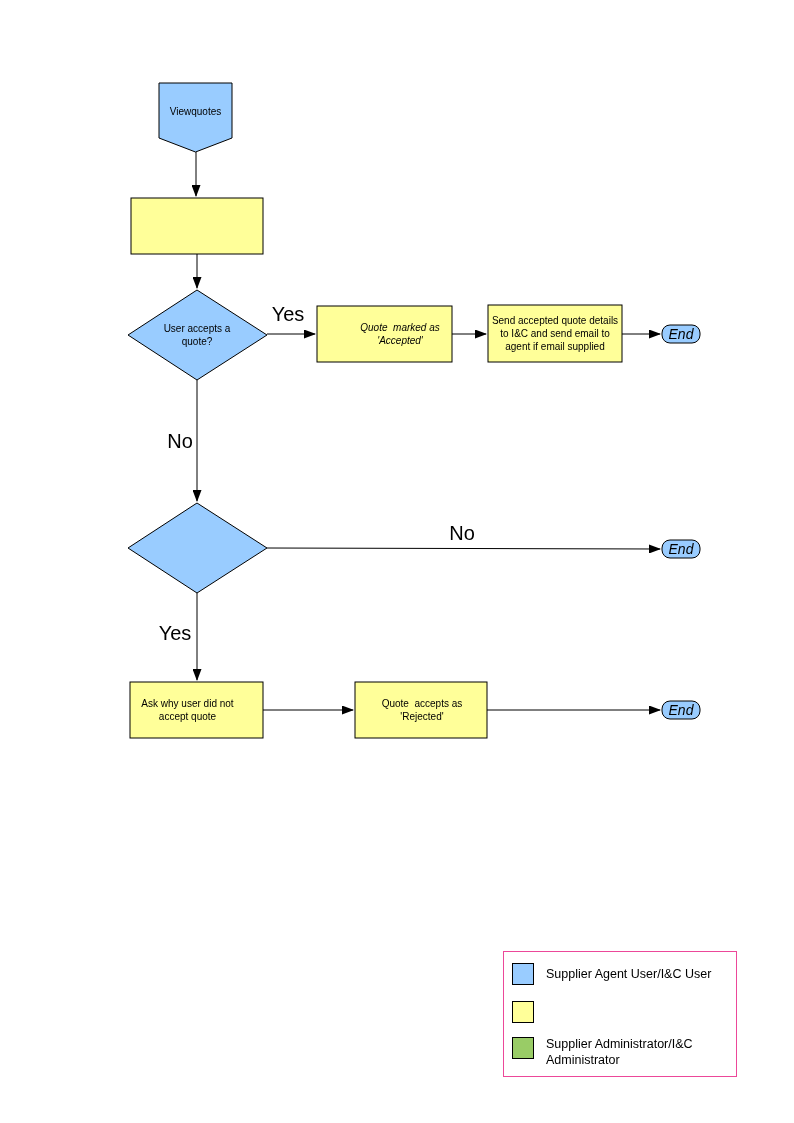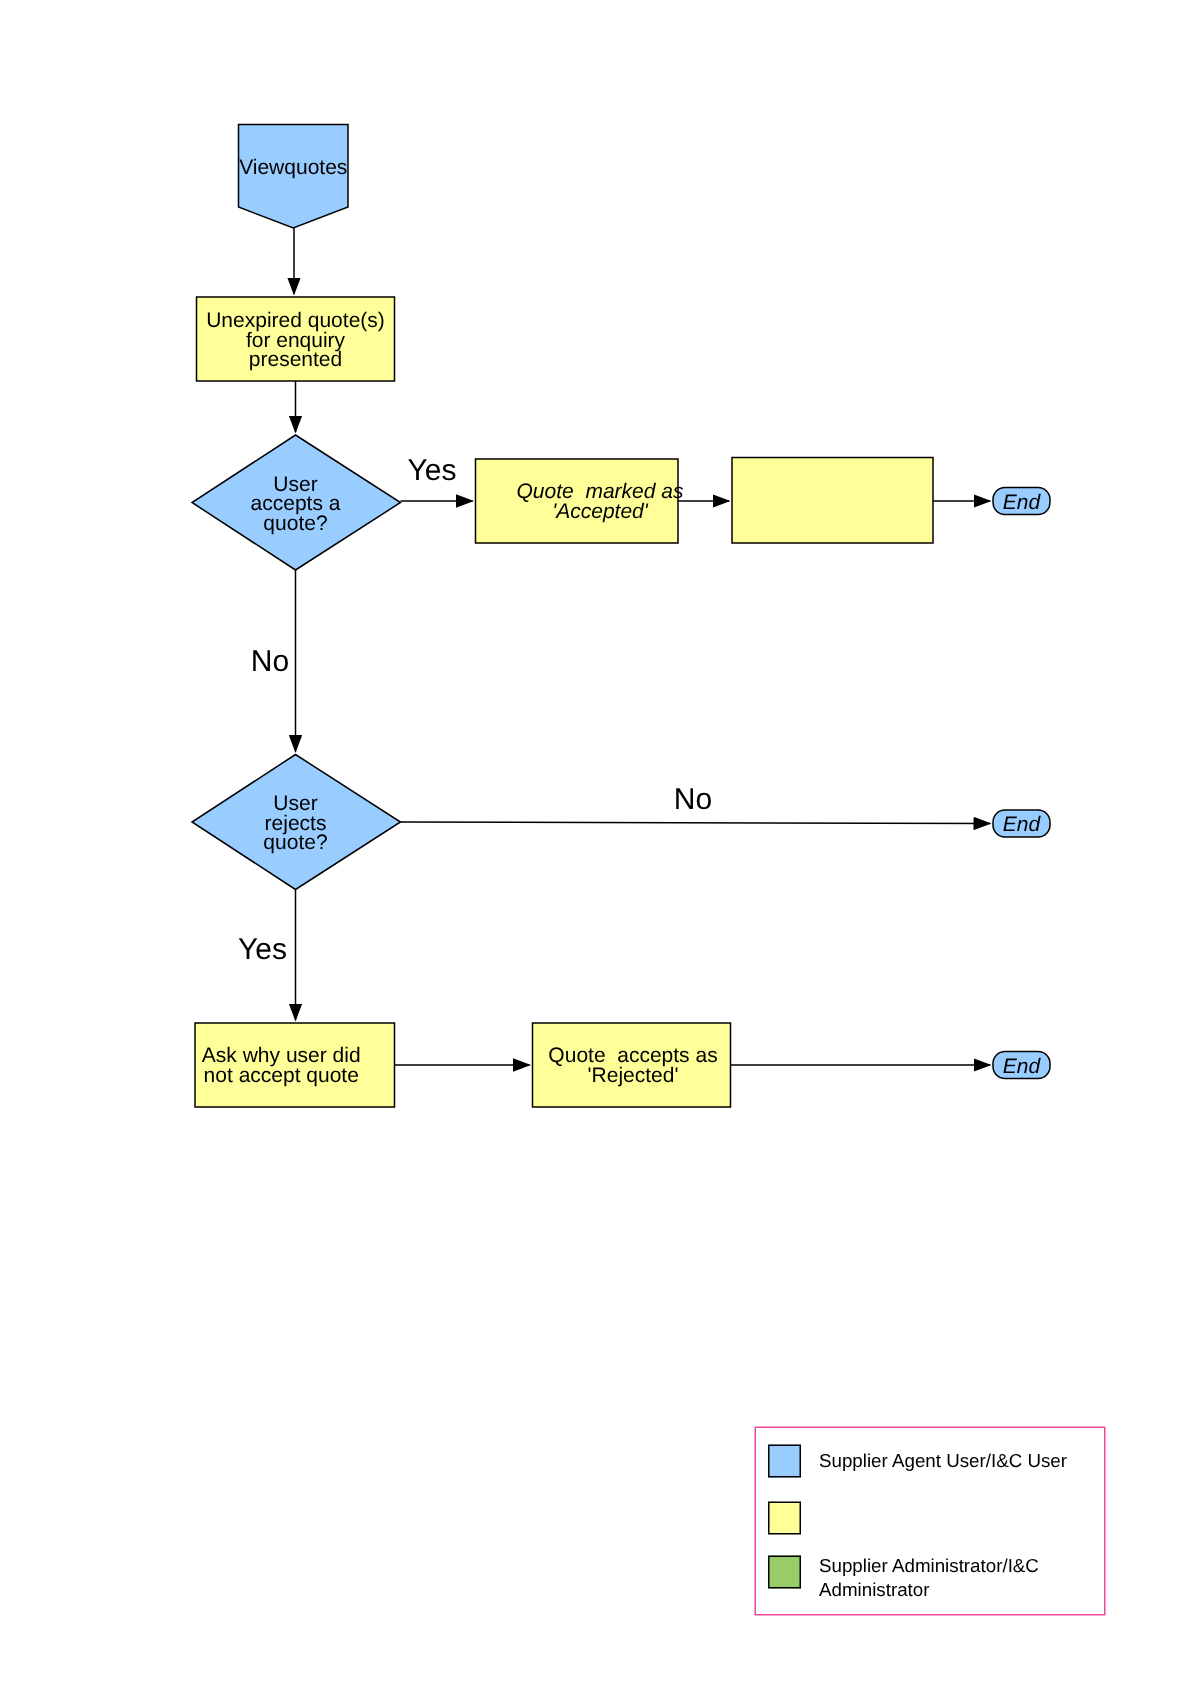--- a/index.html
+++ b/index.html
@@ -12,21 +12,21 @@
     color: #000;
     overflow: hidden;
   }
   .layer { position: absolute; left: 0; top: 0; }
   .lbl {
     position: absolute;
     display: flex;
     align-items: center;
     justify-content: center;
     text-align: center;
-    font-size: 14px;
+    font-size: 10px;
     line-height: 13px;
     white-space: pre-wrap;
   }
   .edge-lbl {
     position: absolute;
     display: flex;
     align-items: center;
     justify-content: center;
     text-align: center;
     font-size: 20px;
@@ -93,30 +93,29 @@
     <rect x="662" y="325" width="38" height="18" rx="8" ry="8" fill="#99CCFF" stroke="#000" stroke-width="1"></rect>
     <polygon points="197,503 267,548 197,593 128,548" fill="#99CCFF" stroke="#000" stroke-width="1"></polygon>
     <rect x="662" y="540" width="38" height="18" rx="8" ry="8" fill="#99CCFF" stroke="#000" stroke-width="1"></rect>
     <rect x="130" y="682" width="133" height="56" fill="#FFFF99" stroke="#000" stroke-width="1"></rect>
     <rect x="355" y="682" width="132" height="56" fill="#FFFF99" stroke="#000" stroke-width="1"></rect>
     <rect x="662" y="701" width="38" height="18" rx="8" ry="8" fill="#99CCFF" stroke="#000" stroke-width="1"></rect>
   </svg>
 
   <div class="lbl" style="left:159px; top:84px; width:73px; height:54px;">Viewquotes</div>
 
-  <div class="lbl" style="left:131px; top:198px; width:132px; height:56px;">Unexpired quote(s) for enquiry presented</div>
 
   <div class="lbl" style="left:162px; top:290px; width:70px; height:90px;">User accepts a quote?</div>
 
   <div class="lbl" style="left:340px; top:306px; width:120px; height:56px;font-style:italic;">Quote  marked as 'Accepted'</div>
 
+  <div class="lbl" style="left:490px; top:305px; width:130px; height:57px;">Send accepted quote details to I&amp;C and send email to agent if email supplied</div>
 
   <div class="lbl end-lbl" style="left:662px; top:325px; width:38px; height:18px;">End</div>
 
-  <div class="lbl" style="left:162px; top:503px; width:70px; height:90px;">User rejects quote?</div>
 
   <div class="lbl end-lbl" style="left:662px; top:540px; width:38px; height:18px;">End</div>
 
   <div class="lbl" style="left:130px; top:682px; width:115px; height:56px;">Ask why user did not accept quote</div>
 
   <div class="lbl" style="left:362px; top:682px; width:120px; height:56px;">Quote  accepts as 'Rejected'</div>
 
   <div class="lbl end-lbl" style="left:662px; top:701px; width:38px; height:18px;">End</div>
 
   <div class="edge-lbl" style="left:261px; top:302px; width:54px; height:24px;">Yes</div>

